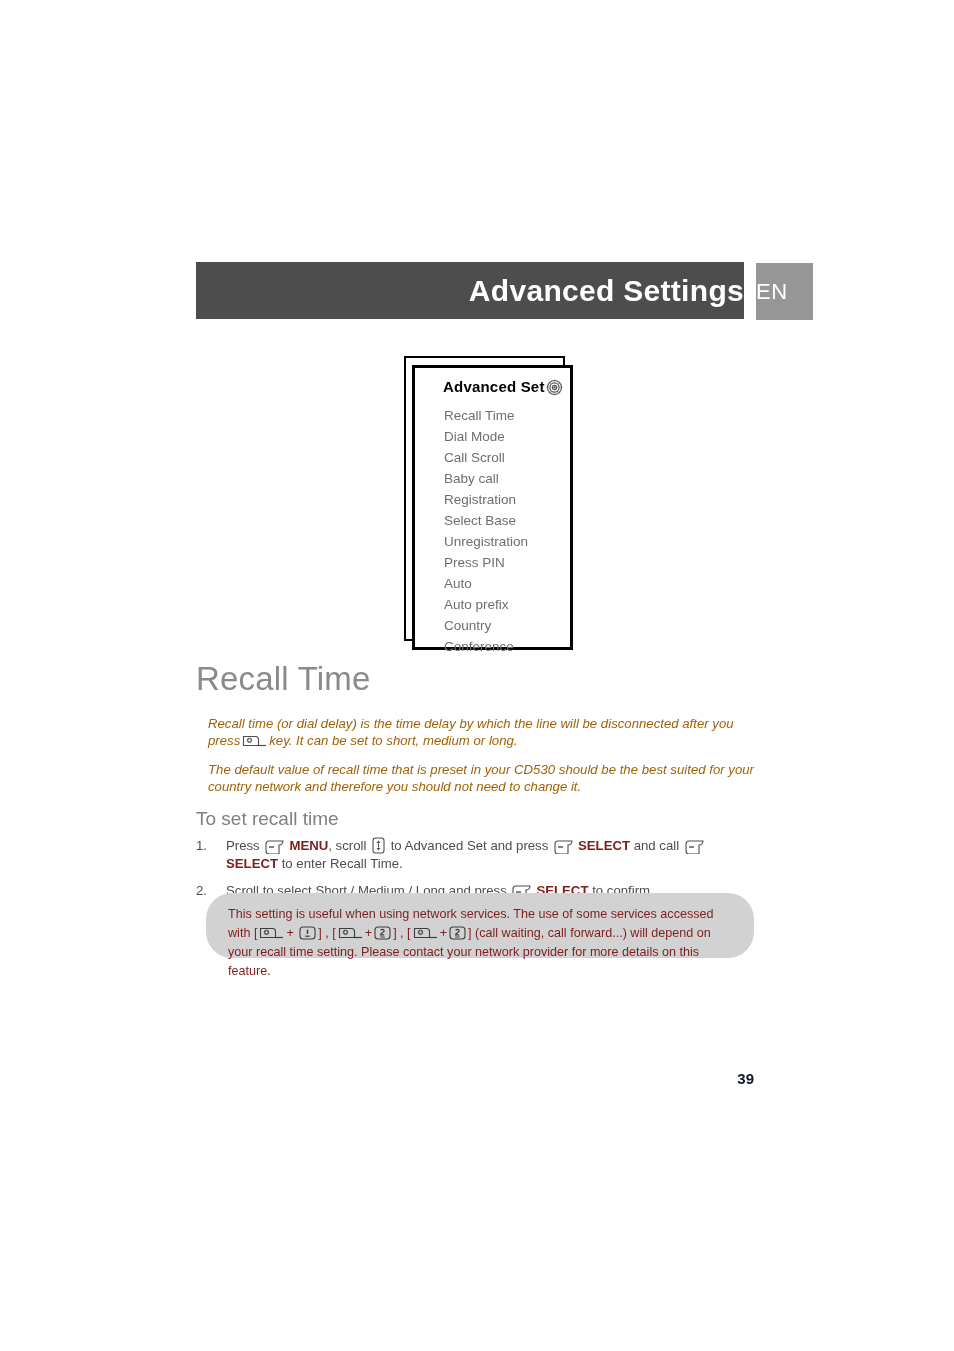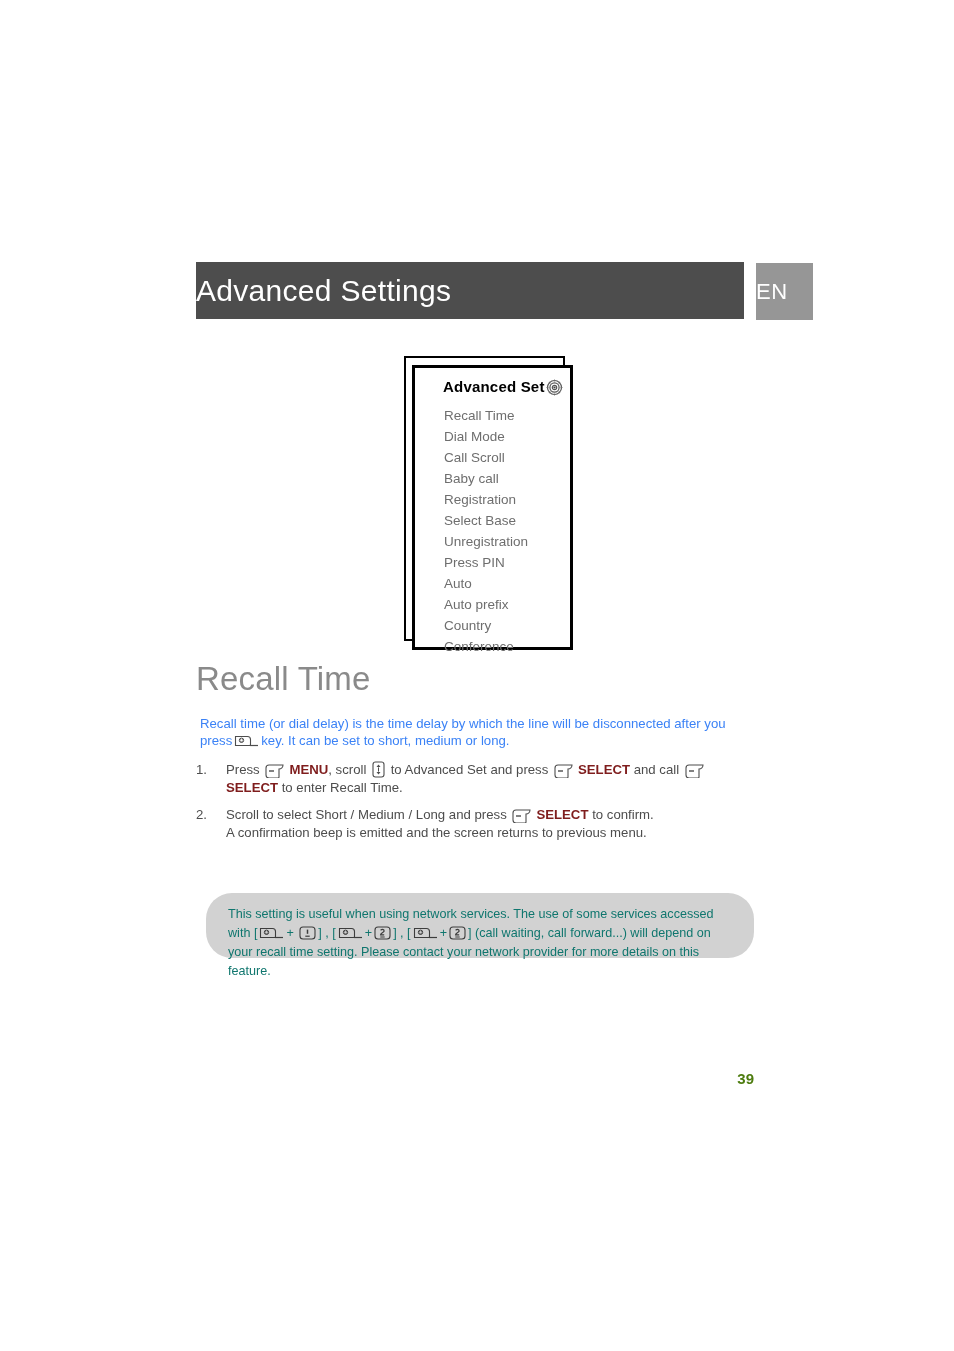--- a/index.html
+++ b/index.html
@@ -21,23 +21,23 @@
     position: absolute;
     left: 196px;
     top: 262px;
     width: 548px;
     height: 57px;
     background: #4d4d4d;
   }
   #header-title {
     color: #ffffff;
     font-size: 30px;
-    font-weight: 400;
+    font-weight: 700;
     letter-spacing: 0.3px;
-    text-align: left;
+    text-align: right;
     line-height: 57px;
     white-space: nowrap;
   }
   #lang-badge {
     position: absolute;
     left: 756px;
     top: 263px;
     width: 57px;
     height: 57px;
     background: #969696;
@@ -128,22 +128,23 @@
     font-size: 33px;
     font-weight: 400;
     color: #8a8a8a;
     margin: 0 0 17px 0;
     line-height: 38px;
     letter-spacing: 0.2px;
   }
   .body-para {
     font-size: 13.2px;
     line-height: 17px;
-    color: #3b82f6;
-    margin: 0 0 12px 4px;
+    color: #a16207;
+    margin: 0 0 12px 12px;
+    font-style: italic;
   }
   .justified { text-align: justify; }
   #section-heading {
     font-size: 19px;
     font-weight: 400;
     color: #808080;
     margin: 6px 0 6px 0;
     line-height: 24px;
   }
   .step-row {
@@ -169,33 +170,33 @@
     width: 548px;
     height: 65px;
     background: #d2d2d2;
     border-radius: 26px;
     box-sizing: border-box;
     padding: 12px 22px 10px 22px;
   }
   #tip-text {
     font-size: 12.6px;
     line-height: 19px;
-    color: #0f766e;
+    color: #7f1d1d;
   }
 
   
   #page-number {
     position: absolute;
     left: 700px;
     top: 1070px;
     width: 54px;
     text-align: right;
     font-size: 15px;
     font-weight: bold;
-    color: #4d7c0f;
+    color: #0f172a;
   }
 
   
   .icon-inline {
     display: inline-block;
     vertical-align: -4px;
     margin: 0 2px;
   }
   .icon-softkey { width: 22px; height: 14px; }
   .icon-hangup  { width: 25px; height: 14px; }
@@ -263,21 +264,23 @@
     <span>Recall time (or dial delay) is the time delay by which the line will be disconnected after you press</span><span class="icon-inline icon-hangup"><svg viewBox="0 0 25 14" width="25" height="14">
           <path d="M1.5 1.5 h12 a3 3 0 0 1 3 3 v5 a1 1 0 0 1 -1 1 h-9.5 L1.5 10.5 Z" fill="none" stroke="#4d4d4d" stroke-width="1.1"></path>
           <circle cx="7.5" cy="5.3" r="2.2" fill="none" stroke="#4d4d4d" stroke-width="1"></circle>
           <circle cx="6.6" cy="4.8" r="0.5" fill="#4d4d4d"></circle>
           <circle cx="8.4" cy="4.8" r="0.5" fill="#4d4d4d"></circle>
           <path d="M6.3 6.3 q1.2 1.1 2.4 0" fill="none" stroke="#4d4d4d" stroke-width="0.8"></path>
           <path d="M16 10.5 h8" stroke="#4d4d4d" stroke-width="1.2" fill="none"></path>
         </svg></span><span>key. It can be set to short, medium or long.</span>
   </p>
 
-
+  <p class="body-para justified">The default value of recall time that is preset in your CD530 should be the best suited for your country network and therefore you should not need to change it.</p>
+
+  <h2 id="section-heading">To set recall time</h2>
 
   <div class="step-row">
     <div class="step-num">1.</div>
     <div class="step-text">
       <span>Press</span>
       <span class="icon-inline icon-softkey"><svg viewBox="0 0 22 14" width="22" height="14">
             <path d="M1 4 a3 3 0 0 1 3 -3 h14 a4 4 0 0 1 -4 4 v8 a1 1 0 0 1 -1 1 h-9 a3 3 0 0 1 -3 -3 Z" fill="none" stroke="#4d4d4d" stroke-width="1.1"></path>
             <path d="M4 7 h5" stroke="#4d4d4d" stroke-width="1.4"></path>
           </svg></span><span class="bold">MENU</span><span>, scroll</span>
       <span class="icon-inline icon-scroll"><svg viewBox="0 0 13 17" width="13" height="17">

